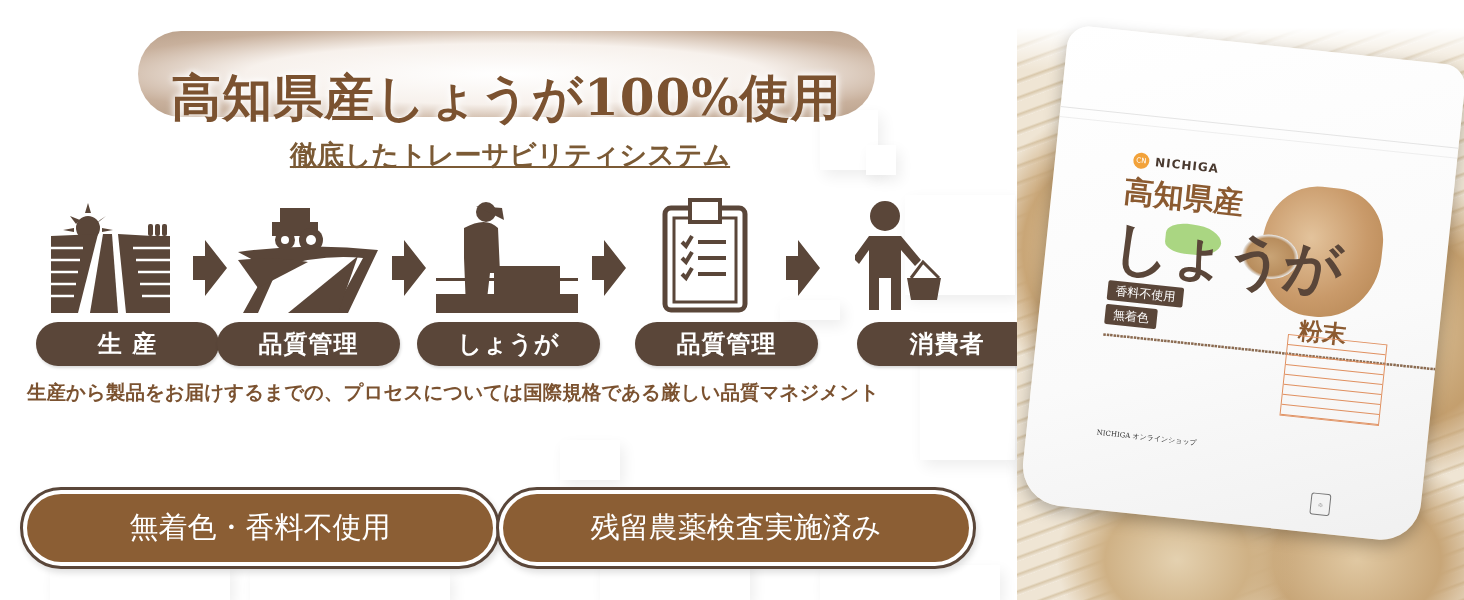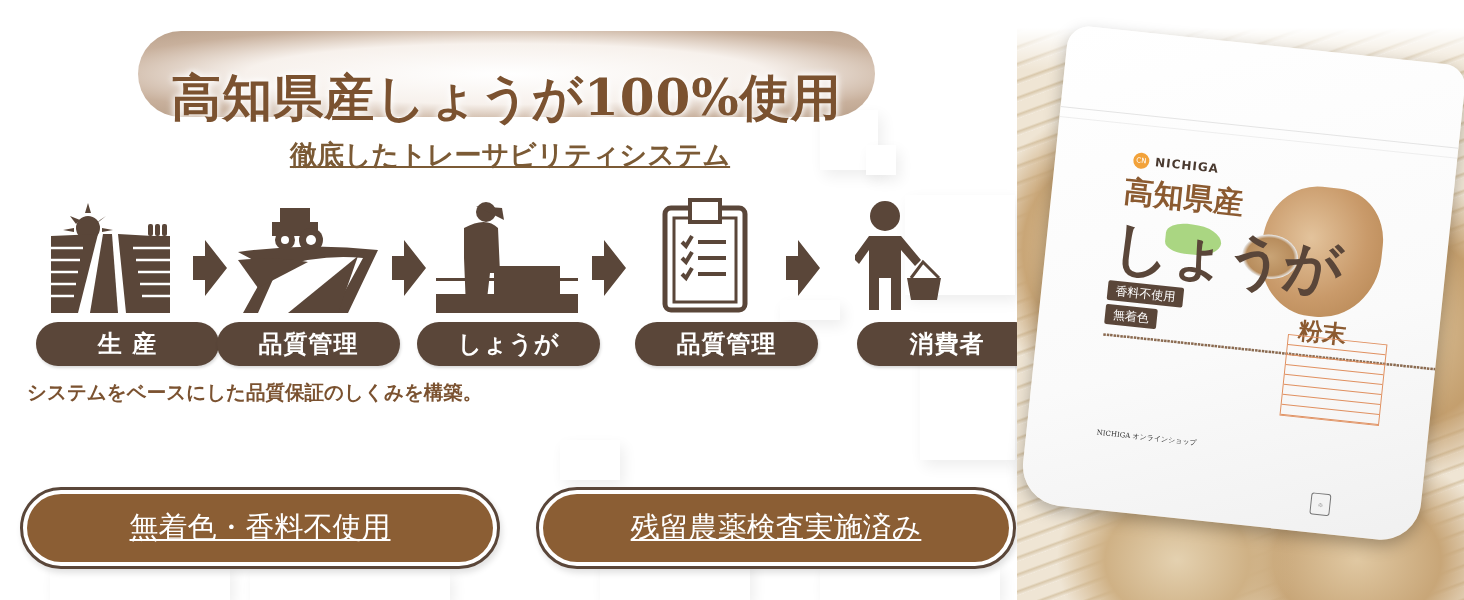--- a/index.html
+++ b/index.html
@@ -45,21 +45,21 @@
   .desc p { white-space: nowrap; }
 
   .badge {
     position: absolute; top: 487px; height: 82px; border-radius: 41px;
     border: 3px solid #5a4639; background: #ffffff; padding: 4px;
     box-shadow: 2px 4px 6px rgba(0,0,0,0.12);
   }
   .badge-inner {
     width: 100%; height: 100%; border-radius: 35px; background: #8b5e34;
     display: flex; align-items: center; justify-content: center;
-    color: #ffffff; font-family: "DejaVu Sans", "Liberation Sans", sans-serif; font-size: 29px; text-decoration: underline;
+    color: #ffffff; font-family: "DejaVu Sans", "Liberation Sans", sans-serif; font-size: 29px;
   }
 
   
   .photo {
     position: absolute; left: 1017px; top: 0; width: 447px; height: 600px; overflow: hidden;
     background:
       radial-gradient(ellipse 90px 130px at 60px 250px, #dcc29a 0%, #c9a677 60%, rgba(201,166,119,0) 100%),
       radial-gradient(ellipse 120px 150px at 400px 330px, #d9bf97 0%, #c49f6e 60%, rgba(196,159,110,0) 100%),
       radial-gradient(ellipse 120px 100px at 160px 560px, #e4d1b0 0%, #cfb185 60%, rgba(207,177,133,0) 100%),
       radial-gradient(ellipse 140px 110px at 340px 560px, #e0c8a2 0%, #c8a678 60%, rgba(200,166,120,0) 100%),
@@ -210,27 +210,27 @@
   <path d="M56,80 L68,64 L84,80" fill="none" stroke="#5a4639" stroke-width="3"></path>
 </svg>
 
 <div class="pill" style="left:36px;width:183px;">生 産</div>
 <div class="pill" style="left:217px;width:183px;">品質管理</div>
 <div class="pill" style="left:417px;width:183px;">しょうが</div>
 <div class="pill" style="left:635px;width:183px;">品質管理</div>
 <div class="pill" style="left:857px;width:180px;">消費者</div>
 
 <div class="desc">
-  <p>システムをベースにした品質保証のしくみを構築。</p>
+  <p>生産から製品をお届けするまでの、プロセスについては国際規格である厳しい品質マネジメント</p>
 </div>
 
 <div class="badge" style="left:20px;width:480px;">
   <div class="badge-inner">無着色・香料不使用</div>
 </div>
-<div class="badge" style="left:536px;width:480px;">
+<div class="badge" style="left:496px;width:480px;">
   <div class="badge-inner">残留農薬検査実施済み</div>
 </div>
 
 <div class="photo">
   <div class="photo-fade"></div>
 </div>
 
 <div class="pouch">
   <div class="zip"></div>
   <div class="zip2"></div>

